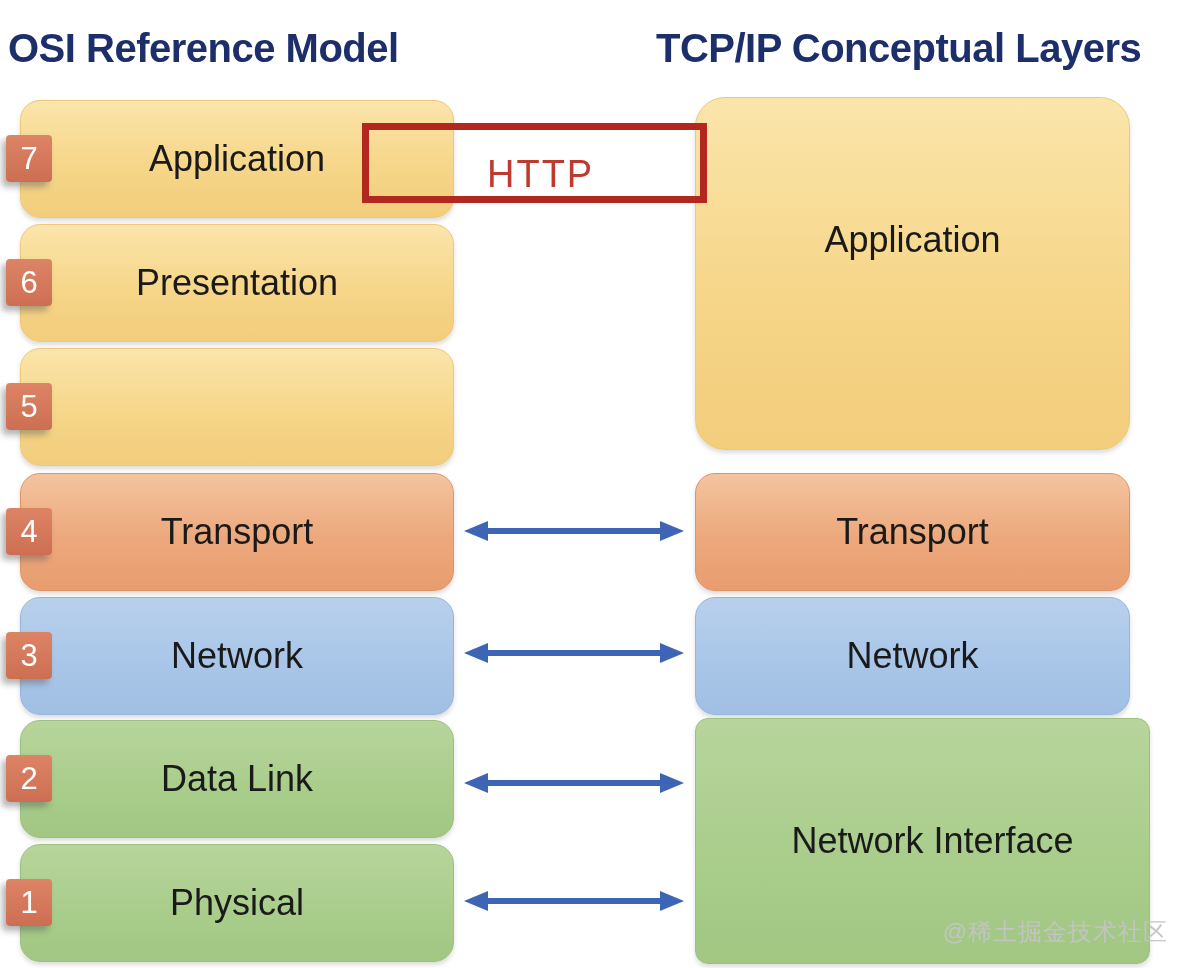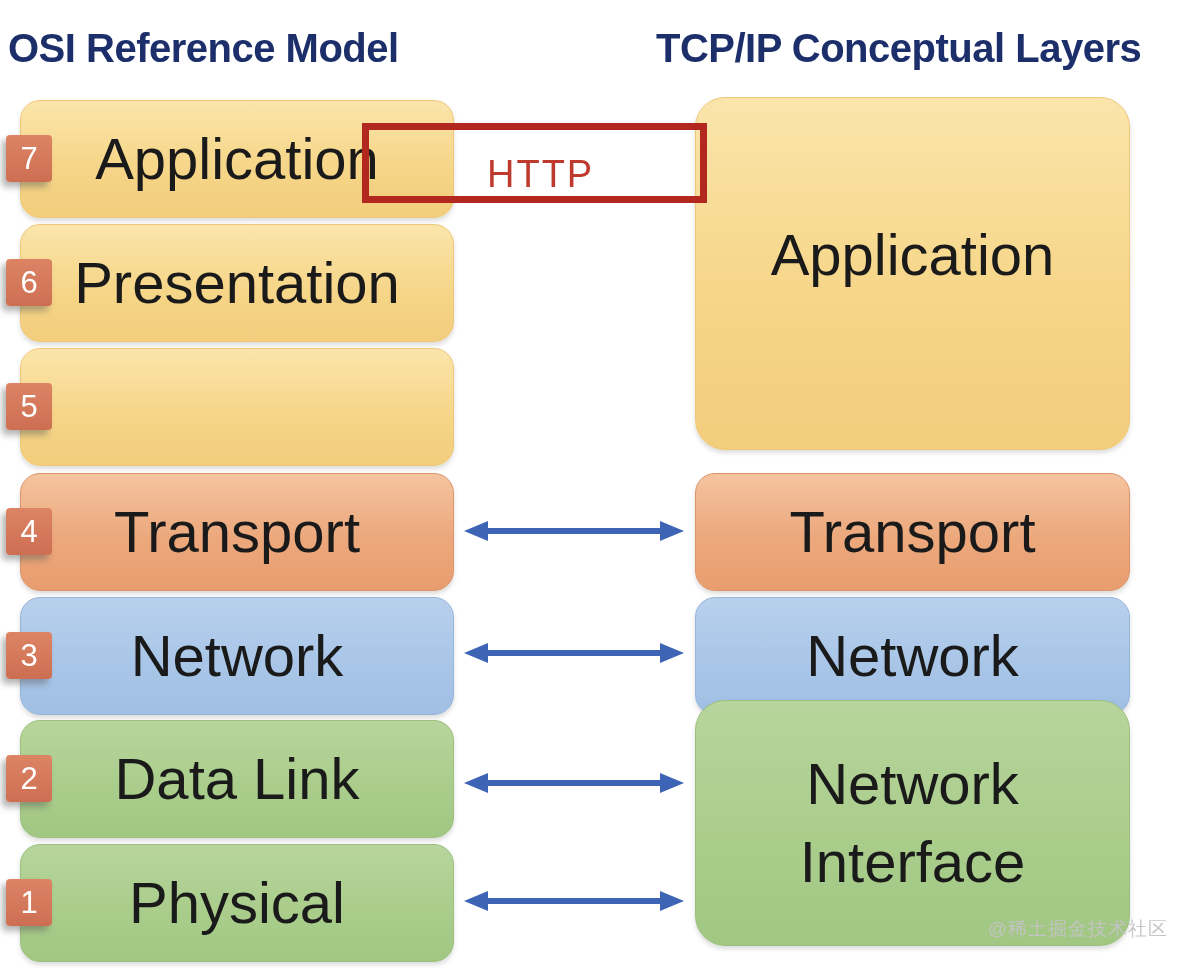--- a/index.html
+++ b/index.html
@@ -23,21 +23,21 @@
 
   .layer{
     position:absolute;
     display:flex;
     align-items:center;
     justify-content:center;
     border-radius:20px;
     box-shadow:0 3px 4px rgba(120,120,120,0.25);
   }
   .layer .label{
-    font-size:58px;
+    font-size:36px;
     color:#1a1a1a;
     text-align:center;
     line-height:1.35;
   }
   .yellow{
     background:linear-gradient(180deg,#fbe5ab 0%,#f6d689 55%,#f2cd7c 100%);
     border:1px solid #eec878;
   }
   .orange{
     background:linear-gradient(180deg,#f4c4a0 0%,#eca87c 55%,#e89d6f 100%);
@@ -61,21 +61,21 @@
   .osi-4{top:597px;}
   .osi-5{top:720px;}
   .osi-6{top:844px;}
 
   
   .tcp{left:695px;width:433px;}
   .tcp-app{top:97px;height:351px;border-radius:30px;align-items:flex-start;}
   .tcp-app .label{margin-top:118px;}
   .tcp-transport{top:473px;height:116px;}
   .tcp-network{top:597px;height:116px;}
-  .tcp-ni{top:700px;height:244px;border-radius:30px;}
+  .tcp-ni{top:718px;height:244px;border-radius:13px;padding-left:20px;}
 
   .badge{
     position:absolute;
     left:-15px;
     top:34px;
     width:46px;height:47px;
     background:linear-gradient(180deg,#dd8465,#cd6e52);
     border-radius:4px;
     box-shadow:-4px 5px 6px rgba(90,90,90,0.45);
     color:#ffffff;
@@ -104,21 +104,21 @@
     margin-left:118px;
     font-size:38px;
     color:#bf3a2e;
     letter-spacing:2px;
   }
 
   .watermark{
     position:absolute;
     right:22px;
     top:916px;
-    font-size:19px;
+    font-size:24px;
     color:rgba(196,196,196,0.95);
     letter-spacing:1px;
     white-space:nowrap;
   }
 </style>
 </head>
 <body>
 
 <div class="canvas">
 

